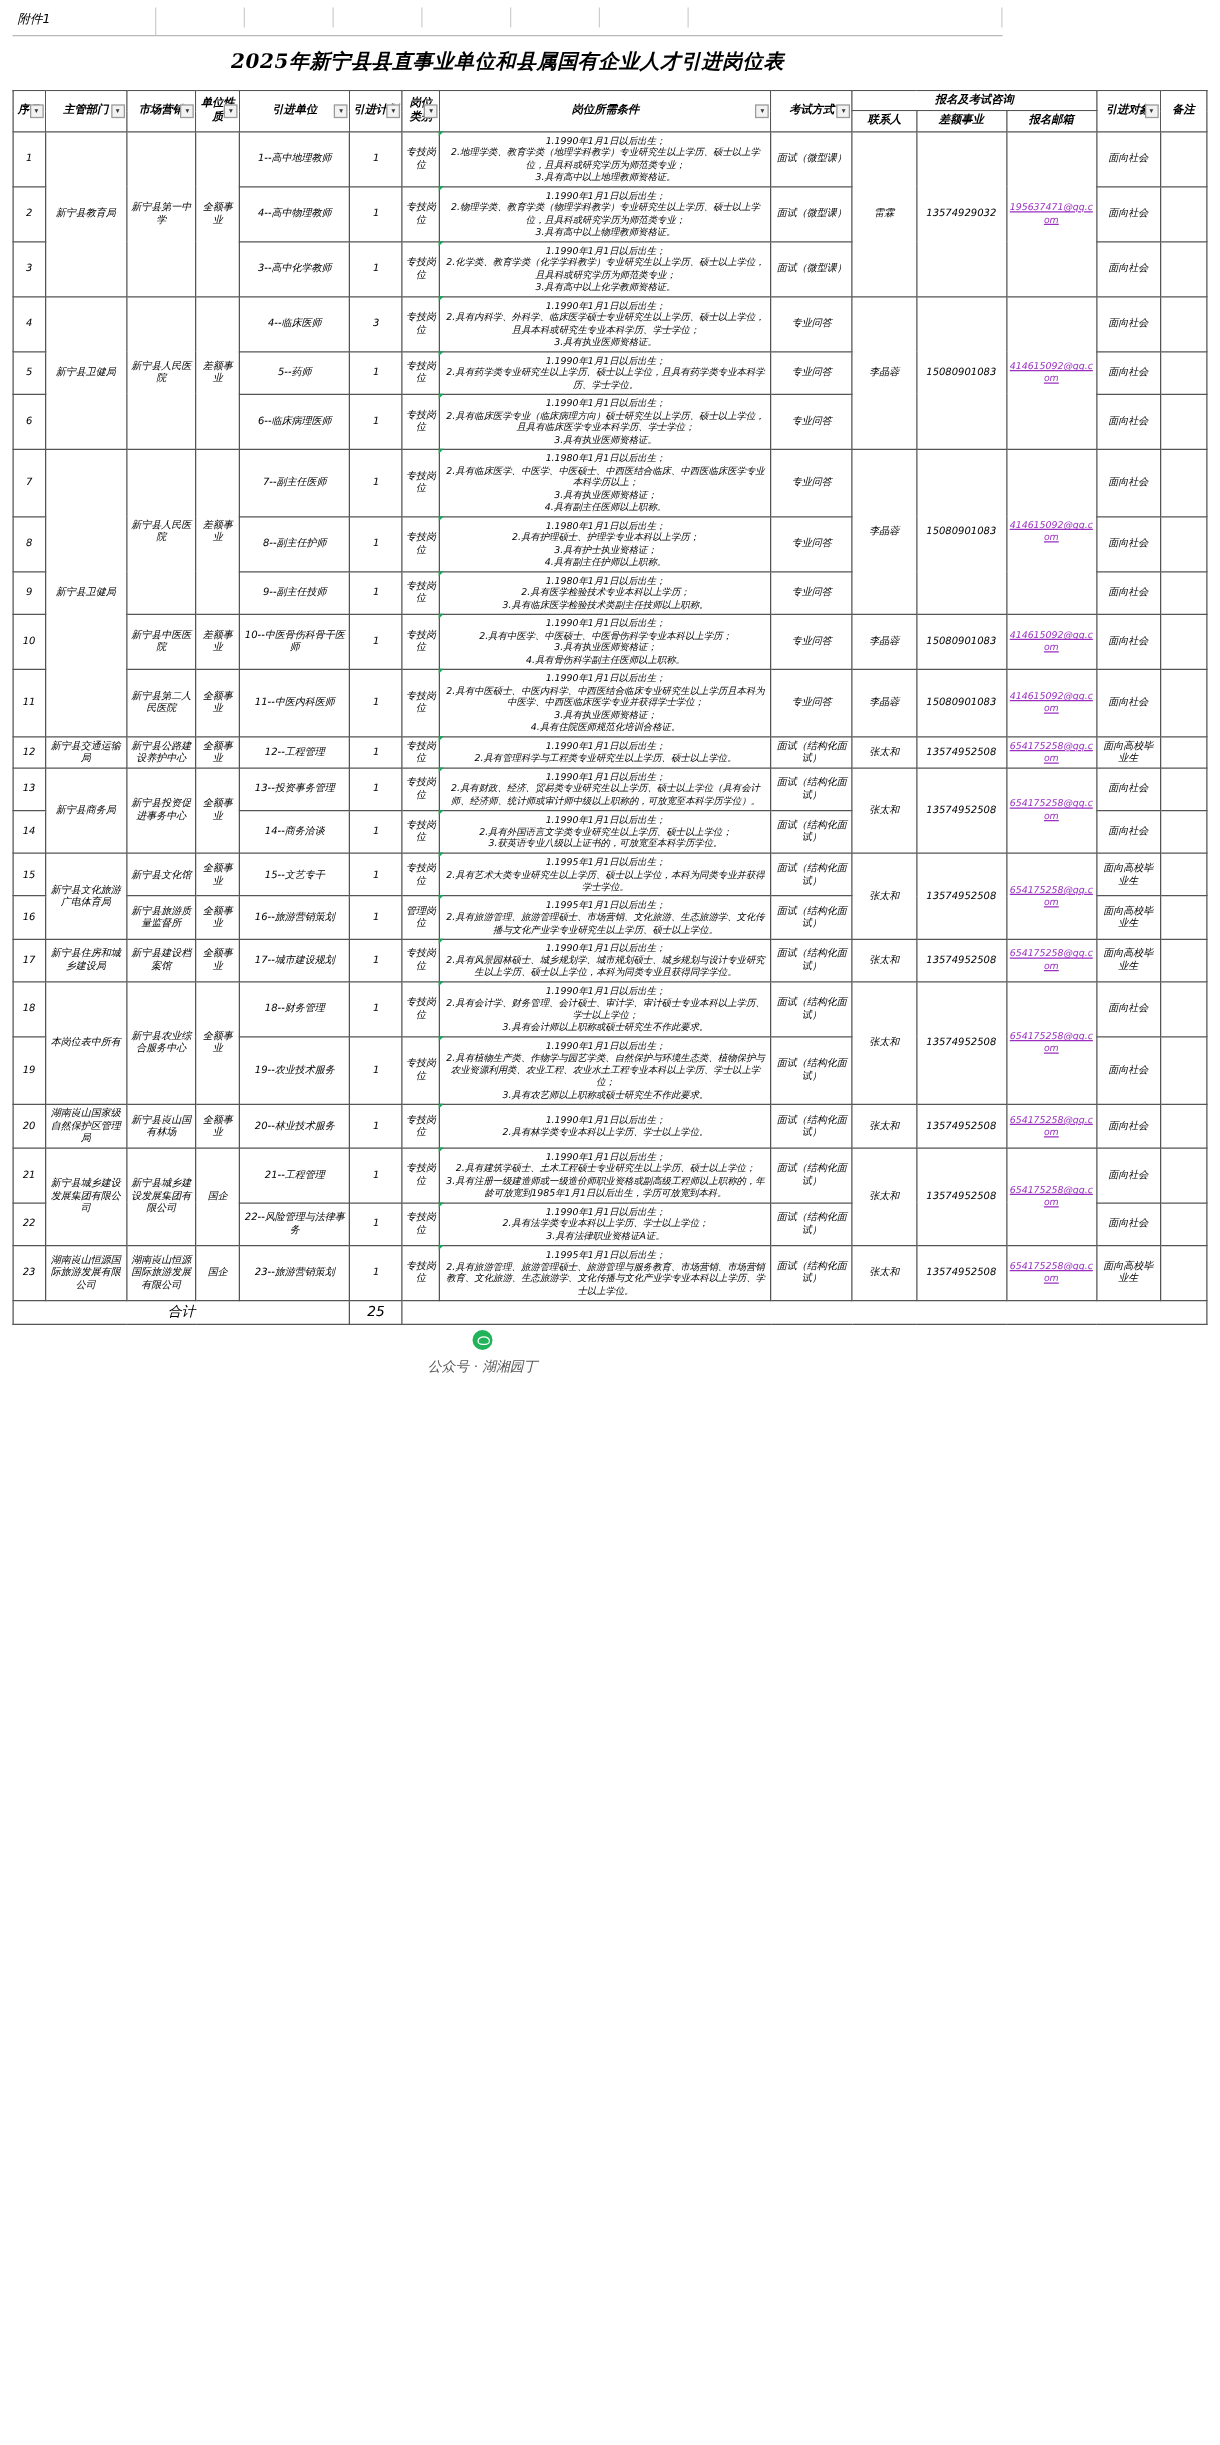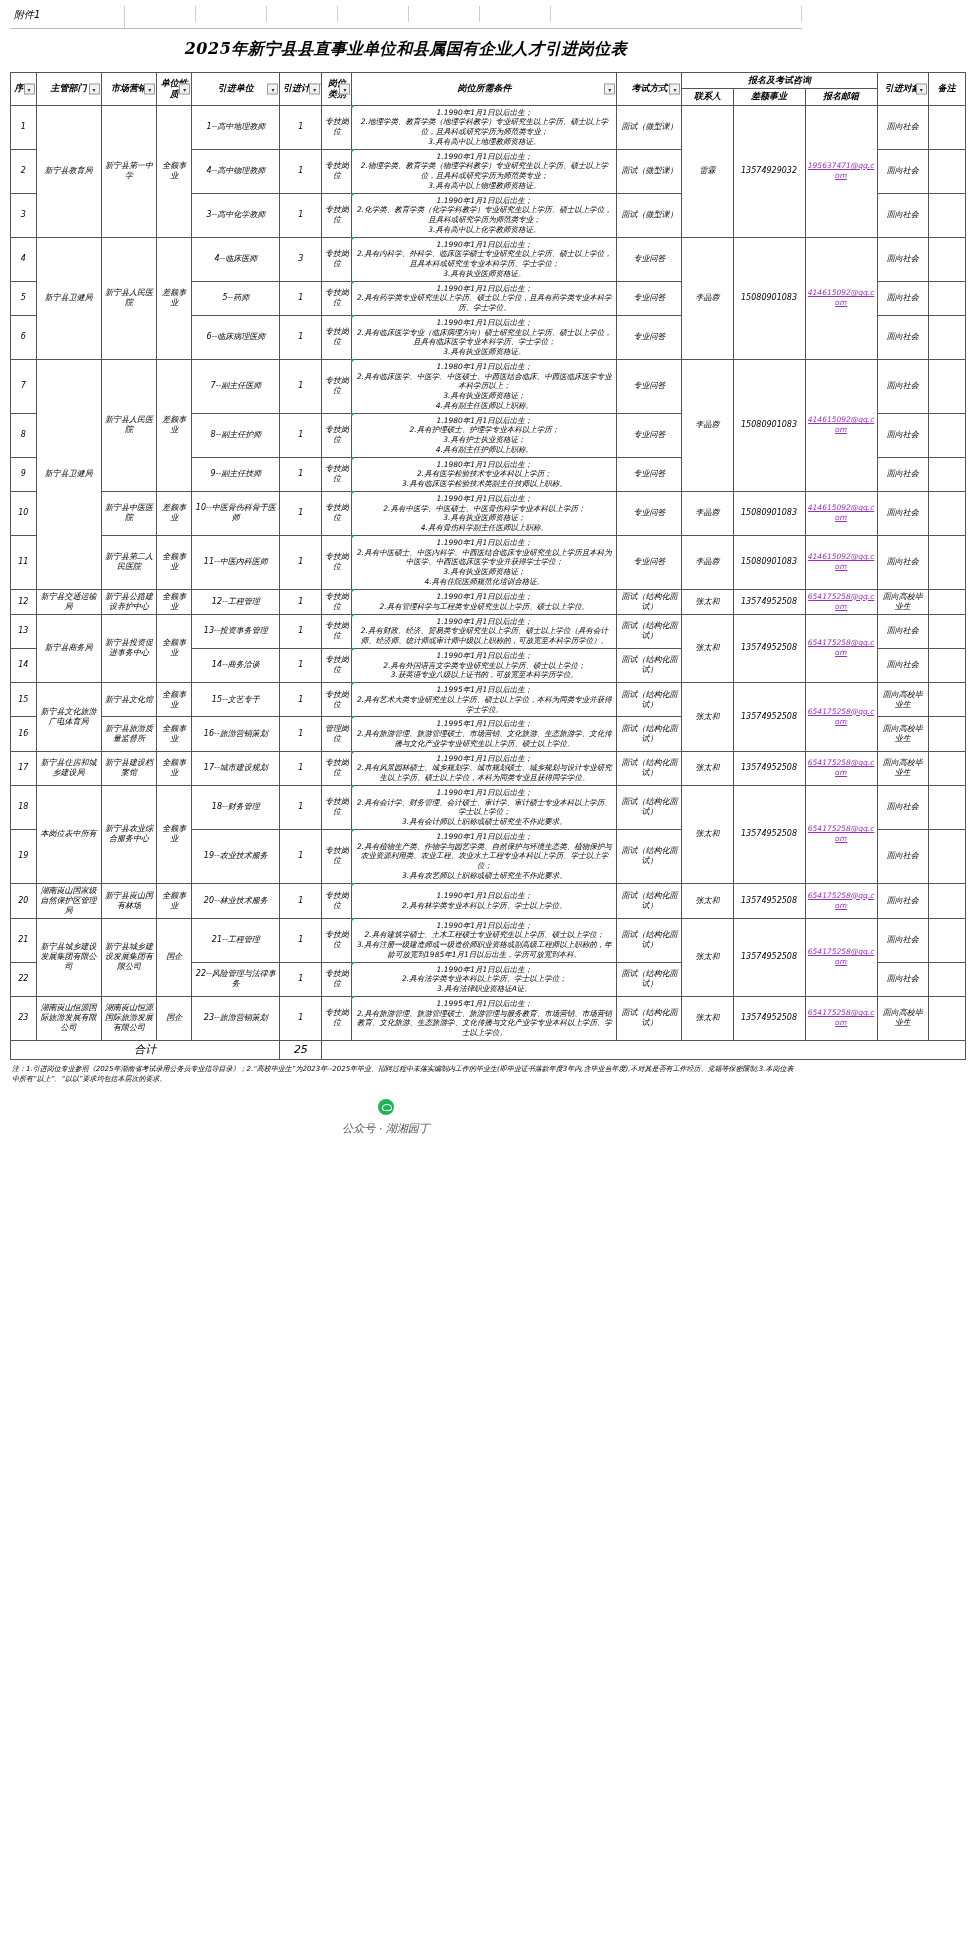--- a/index.html
+++ b/index.html
@@ -388,19 +388,18 @@
           <td></td>
         </tr>
         <tr class="total-row">
           <td colspan="5">合计</td>
           <td>25</td>
           <td colspan="8"></td>
         </tr>
       </tbody>
   </table>
 
-  <div class="footer">注：1.引进岗位专业参照《2025年湖南省考试录用公务员专业指导目录》；2.“高校毕业生”为2023年--2025年毕业、招聘过程中未落实编制内工作的毕业生(即毕业证书落款年度3年内,含毕业当年度),不对其是否有工作经历、党籍等保密限制;3.本岗位表中所有“以上”、“以以”要求均包括本层次的要求。</div>
 
   <div class="wmbar">
     <span class="wmlogo"></span>
     <span>公众号 · 湖湘园丁</span>
   </div>
 </div>
 
 </body></html>

